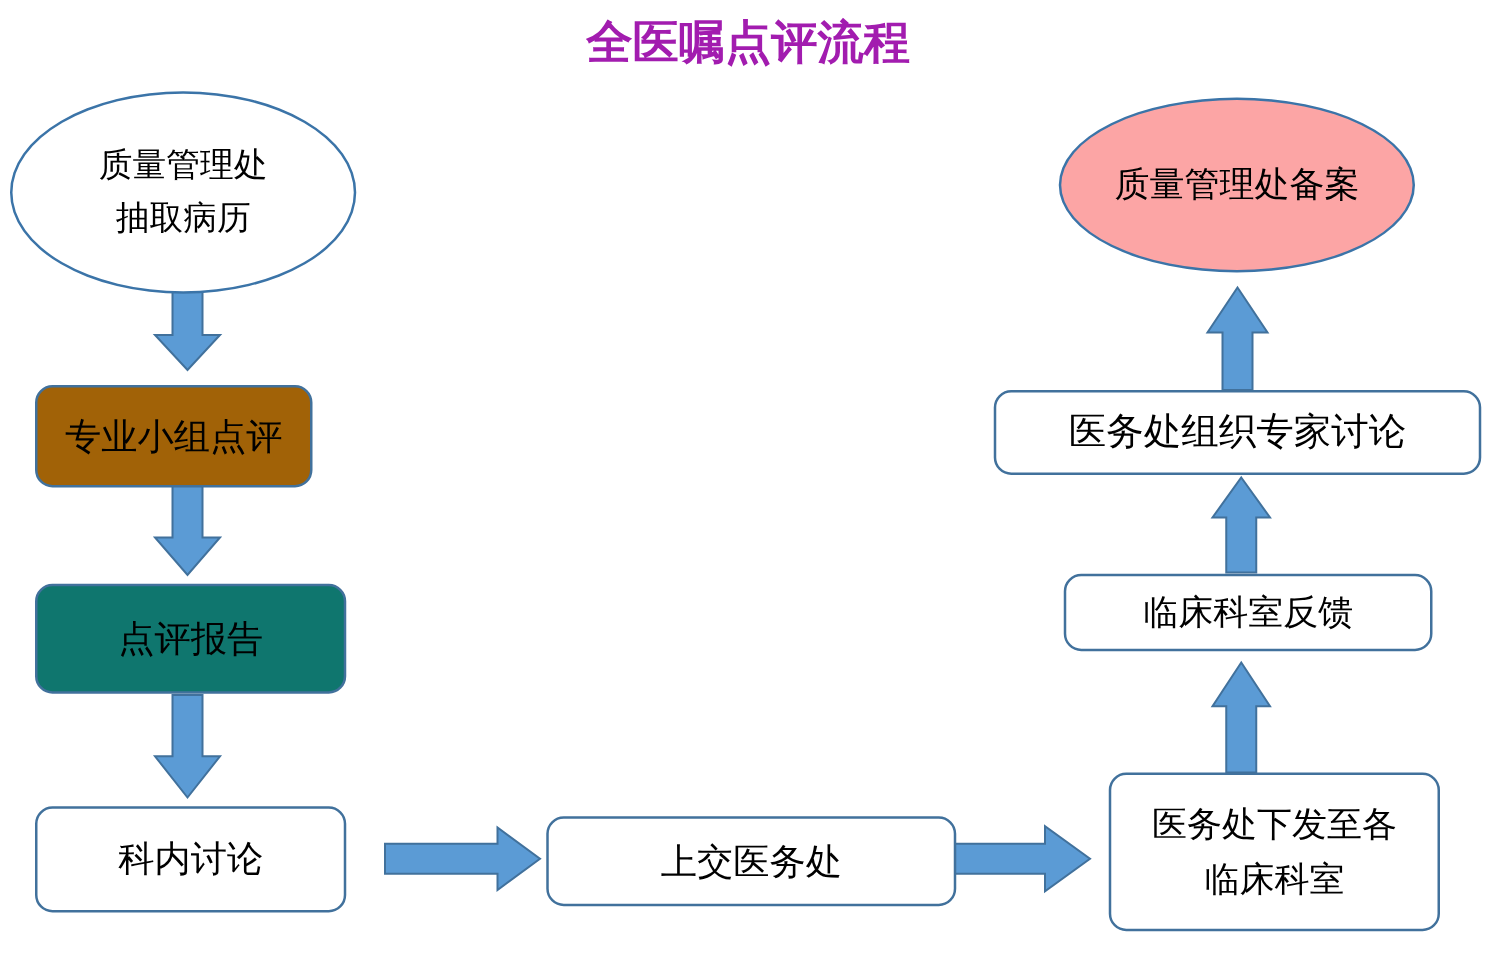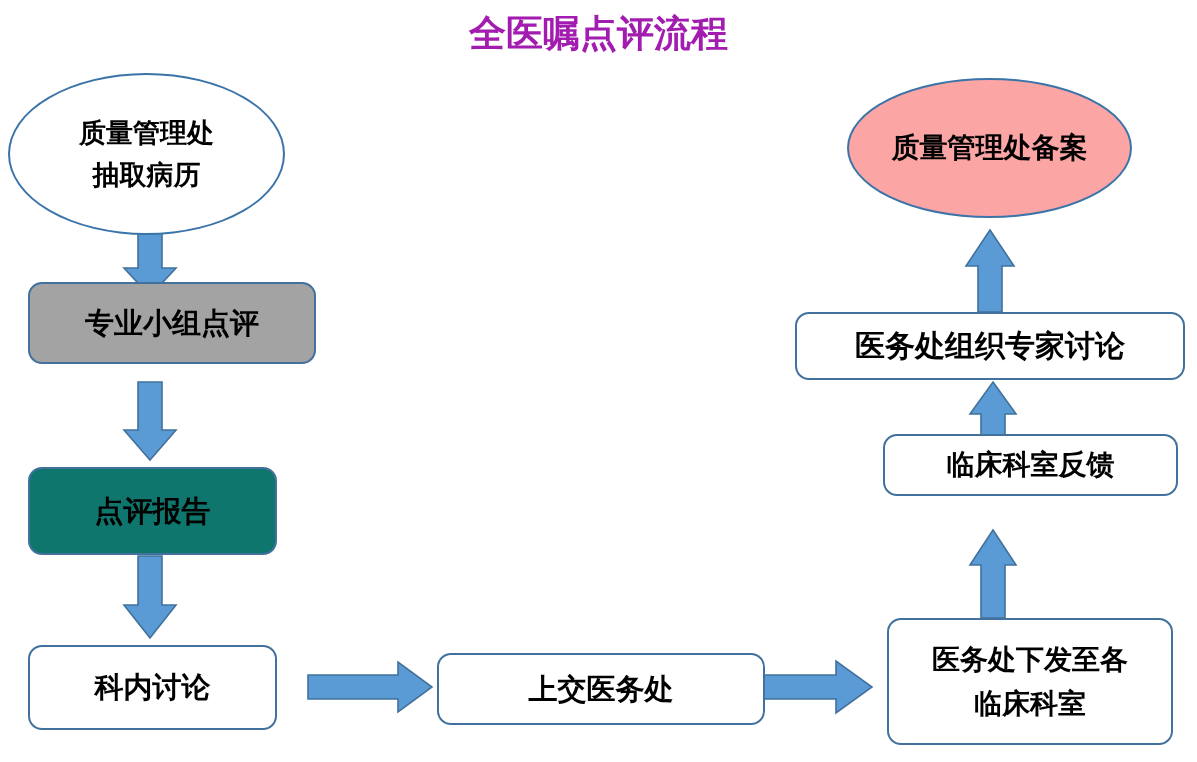--- a/index.html
+++ b/index.html
@@ -38,21 +38,20 @@
     box-sizing: border-box;
     background: #ffffff;
     border: 2px solid #41719C;
     display: flex;
     flex-direction: column;
     align-items: center;
     justify-content: center;
     color: #000000;
     text-align: center;
     line-height: 1.05;
-    font-weight: bold;
   }
   .node.rect {
     border-radius: 14px;
   }
   .node.ellipse {
     border-radius: 50%;
     border-width: 2px;
     border-color: #3B74A8;
   }
   .node .line {
@@ -100,42 +99,42 @@
     <polygon class="arrow-shape" points="993,382 1016,414 1005,414 1005,458 981,458 981,414 970,414" fill="#5B9BD5" stroke="#41719C"></polygon>
 
     <polygon class="arrow-shape" points="990,230 1014,266 1002,266 1002,312 978,312 978,266 966,266" fill="#5B9BD5" stroke="#41719C"></polygon>
   </svg>
 
   <div class="node ellipse two-line" style="left: 8px; top: 73px; width: 277px; height: 162px; font-size: 27px; border-color: rgb(59, 116, 168); background: rgb(255, 255, 255);">
     <span class="line">质量管理处</span>
     <span class="line">抽取病历</span>
   </div>
 
-  <div class="node rect" style="left: 28px; top: 282px; width: 288px; height: 82px; font-size: 29px; border-color: rgb(65, 113, 156); background: #a3a3a3;">
+  <div class="node rect" style="left: 28px; top: 308px; width: 222px; height: 82px; font-size: 29px; border-color: rgb(65, 113, 156); background: #a16207;">
     <span class="line">专业小组点评</span>
   </div>
 
   <div class="node rect" style="left: 28px; top: 467px; width: 249px; height: 88px; font-size: 29px; border-color: rgb(65, 113, 156); background: #0f766e;">
     <span class="line">点评报告</span>
   </div>
 
   <div class="node rect" style="left: 28px; top: 645px; width: 249px; height: 85px; font-size: 29px; border-color: rgb(65, 113, 156); background: rgb(255, 255, 255);">
     <span class="line">科内讨论</span>
   </div>
 
   <div class="node rect" style="left: 437px; top: 653px; width: 328px; height: 72px; font-size: 29px; border-color: rgb(65, 113, 156); background: rgb(255, 255, 255);">
     <span class="line">上交医务处</span>
   </div>
 
-  <div class="node rect two-line" style="left: 887px; top: 618px; width: 286px; height: 127px; font-size: 28px; border-color: rgb(65, 113, 156); background: rgb(255, 255, 255);">
+  <div class="node rect two-line" style="left: 887px; top: 618px; width: 265px; height: 127px; font-size: 28px; border-color: rgb(65, 113, 156); background: rgb(255, 255, 255);">
     <span class="line">医务处下发至各</span>
     <span class="line">临床科室</span>
   </div>
 
-  <div class="node rect" style="left: 851px; top: 434px; width: 295px; height: 62px; font-size: 28px; border-color: rgb(65, 113, 156); background: rgb(255, 255, 255); margin-left: 32px;">
+  <div class="node rect" style="left: 851px; top: 459px; width: 295px; height: 62px; font-size: 28px; border-color: rgb(65, 113, 156); background: rgb(255, 255, 255);">
     <span class="line">临床科室反馈</span>
   </div>
 
   <div class="node rect" style="left: 795px; top: 312px; width: 390px; height: 68px; font-size: 30px; border-color: rgb(65, 113, 156); background: rgb(255, 255, 255);">
     <span class="line">医务处组织专家讨论</span>
   </div>
 
   <div class="node ellipse" style="left: 847px; top: 78px; width: 285px; height: 140px; font-size: 28px; border-color: rgb(59, 116, 168); background: #fca5a5;">
     <span class="line">质量管理处备案</span>
   </div>

